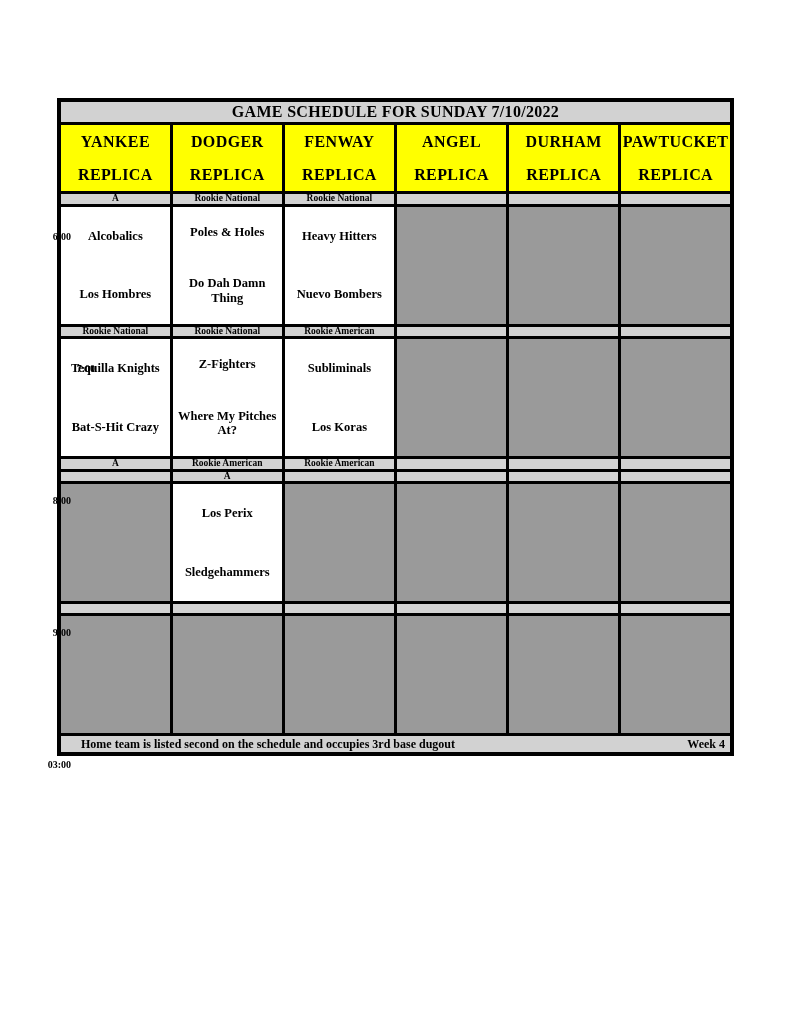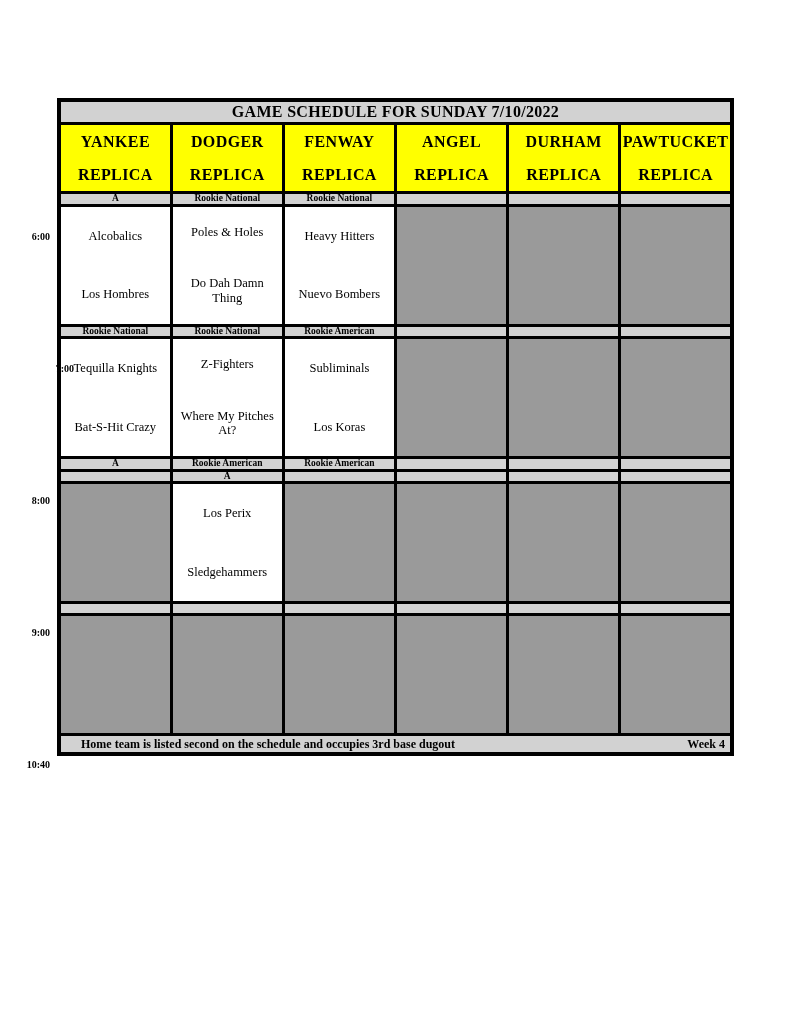--- a/index.html
+++ b/index.html
@@ -67,44 +67,45 @@
   td.game-cell.empty {
     background: var(--empty-bg, #9a9a9a);
   }
   .game-inner {
     display: flex;
     flex-direction: column;
     justify-content: space-around;
     height: 100%;
     padding: 8px 2px;
     text-align: center;
-    font-weight: normal;
+    font-weight: bold;
     font-size: 12.5px;
     line-height: 1.15;
   }
   td.footer-cell {
     height: 16px;
     background: var(--label-bg, #d2d2d2);
   }
   .footer-inner {
     display: flex;
     justify-content: space-between;
     align-items: center;
     height: 100%;
     padding: 0 5px 0 20px;
     font-weight: bold;
     font-size: 12px;
   }
   .time-label {
     position: absolute;
     left: 0;
-    width: 50px;
+    width: 30px;
     text-align: right;
     font-weight: bold;
     font-size: 10px;
+    padding-left: 41px;
   }
 </style>
 </head>
 <body style="background: rgb(255, 255, 255);">
 
 <div class="page" id="page">
   <table class="schedule">
     <tbody>
       <tr>
         <td class="title-cell" colspan="6">GAME SCHEDULE FOR SUNDAY 7/10/2022</td>
@@ -267,14 +268,14 @@
             <span>Week 4</span>
           </div>
         </td>
       </tr>
     </tbody>
   </table>
 <div class="time-label" style="top: 230.5px;">6:00</div>
     <div class="time-label" style="top: 362.5px; margin-left: 24px;">7:00</div>
     <div class="time-label" style="top: 494.5px;">8:00</div>
     <div class="time-label" style="top: 626.5px;">9:00</div>
-    <div class="time-label" style="top: 758.5px;">10:40</div>
+    <div class="time-label" style="top: 758.5px;">03:00</div>
   </div>
 
 </body></html>

